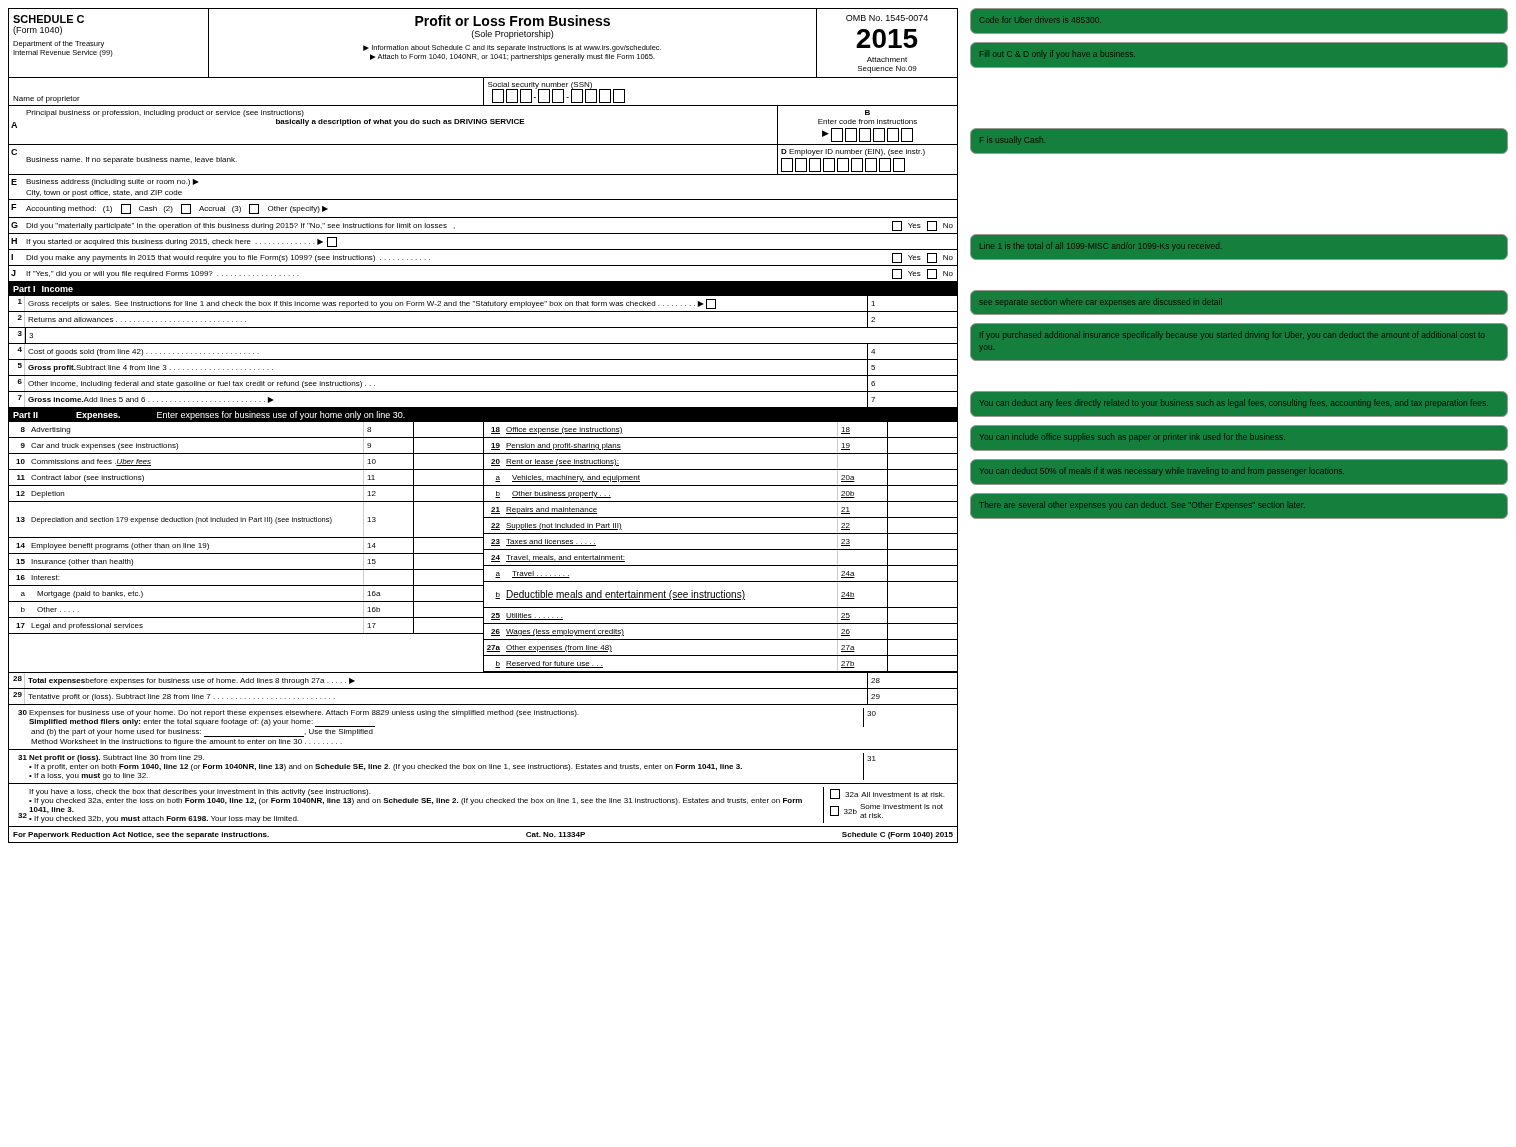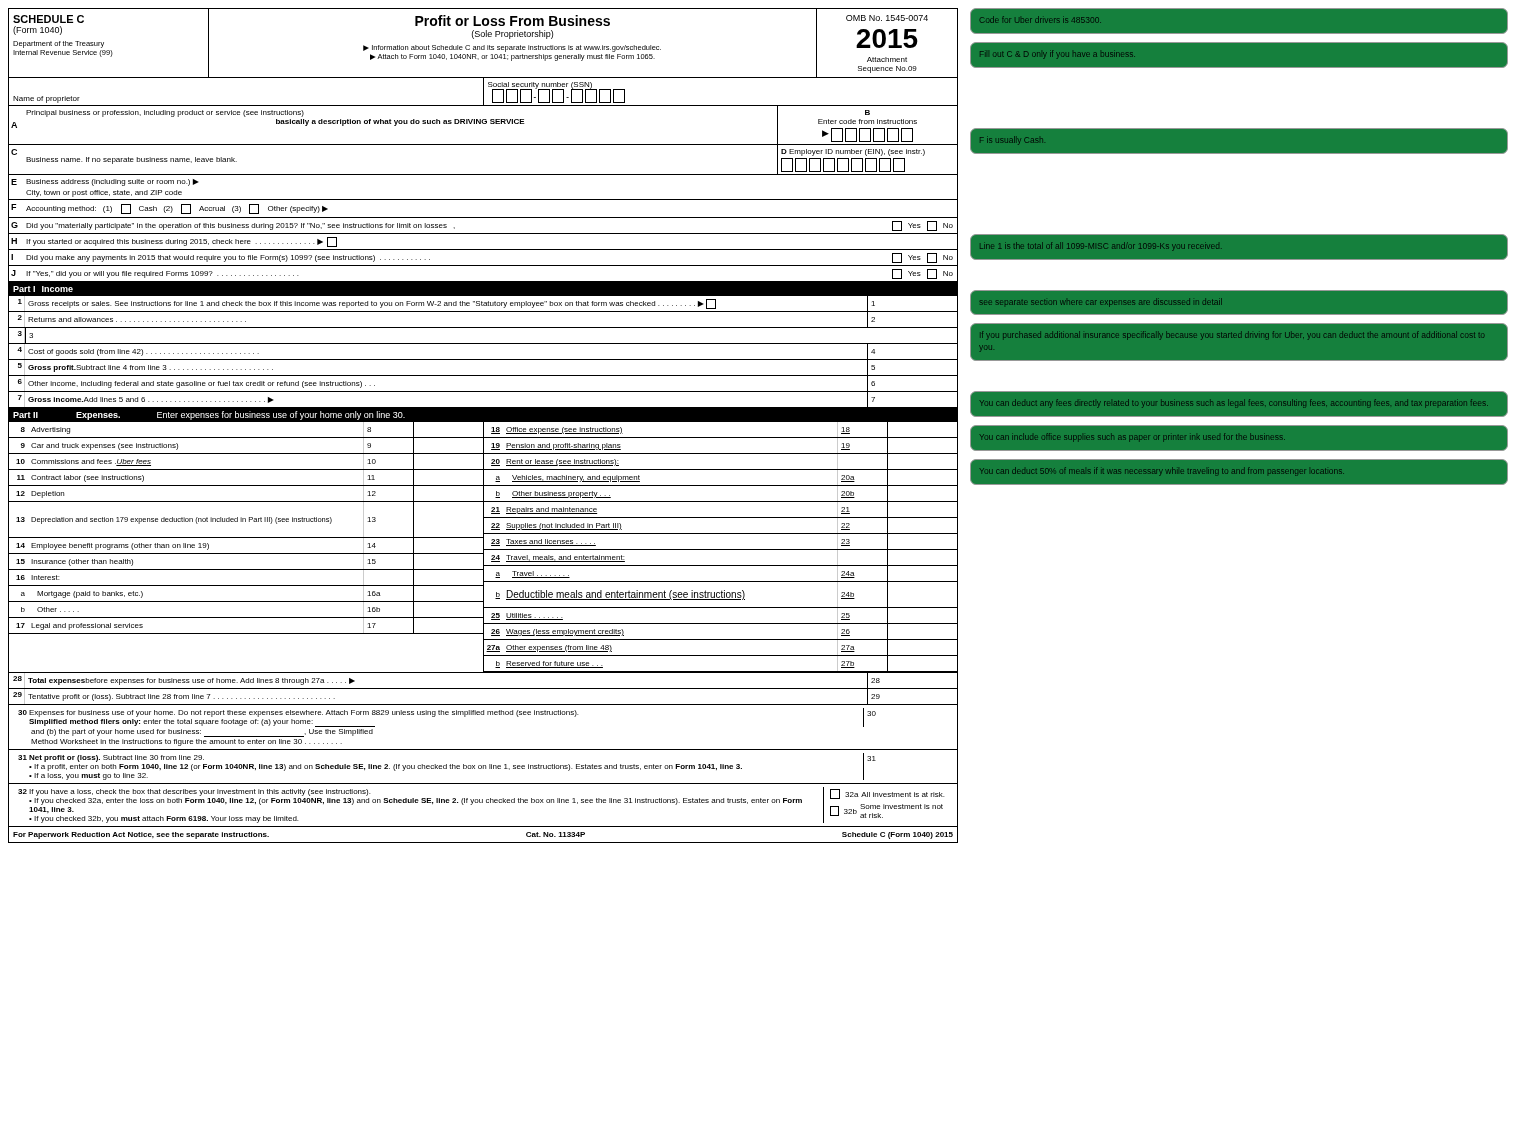--- a/index.html
+++ b/index.html
@@ -515,21 +515,21 @@
           <span class="bold">Net profit or (loss).</span> Subtract line 30 from line 29.<br>
           • If a profit, enter on both <span class="bold">Form 1040, line 12</span> (or <span class="bold">Form 1040NR, line 13</span>) and on <span class="bold">Schedule SE, line 2</span>. (If you checked the box on line 1, see instructions). Estates and trusts, enter on <span class="bold">Form 1041, line 3.</span><br>
           • If a loss, you <span class="bold">must</span> go to line 32.
         </div>
         <div style="width:90px; border-left:1px solid #000; padding:1px 3px; font-size:8px;">31</div>
       </div>
     </div>
 
     <div class="line-32-section">
       <div style="display:flex;">
-        <div style="width:16px; font-weight:bold; font-size:8px; text-align:right; padding-right:2px; flex-shrink:0;">32</div>
+        <div style="width:16px; font-weight:bold; font-size:8px; text-align:right; padding-right:2px; flex-shrink:0;margin-top:24px;">32</div>
         <div style="flex:1; font-size:8px;">
           If you have a loss, check the box that describes your investment in this activity (see instructions).<br>
           • If you checked 32a, enter the loss on both <span class="bold">Form 1040, line 12,</span> (or <span class="bold">Form 1040NR, line 13</span>) and on <span class="bold">Schedule SE, line 2.</span> (If you checked the box on line 1, see the line 31 instructions). Estates and trusts, enter on <span class="bold">Form 1041, line 3.</span><br>
           • If you checked 32b, you <span class="bold">must</span> attach <span class="bold">Form 6198.</span> Your loss may be limited.
         </div>
         <div style="width:130px; border-left:1px solid #000; padding:2px 4px; font-size:8px;">
           <div style="display:flex; align-items:center; gap:3px; margin-bottom:3px;">
             <span class="checkbox-inline"></span>
             <span>32a</span>
             <span>All investment is at risk.</span>
@@ -575,14 +575,17 @@
     <div style="margin-bottom: 30px;"></div>
     <div class="note-box">
       <span>You can deduct any fees directly related to your business such as legal fees, consulting fees, accounting fees, and tax preparation fees.</span>
     </div>
     <div class="note-box">
       <span>You can include office supplies such as paper or printer ink used for the business.</span>
     </div>
     <div class="note-box">
       <span>You can deduct 50% of meals if it was necessary while traveling to and from passenger locations.</span>
     </div>
+    <div class="note-box">
+      <span>There are several other expenses you can deduct. See "Other Expenses" section later.</span>
+    </div>
   </div>
 </div>
 
 </body></html>

